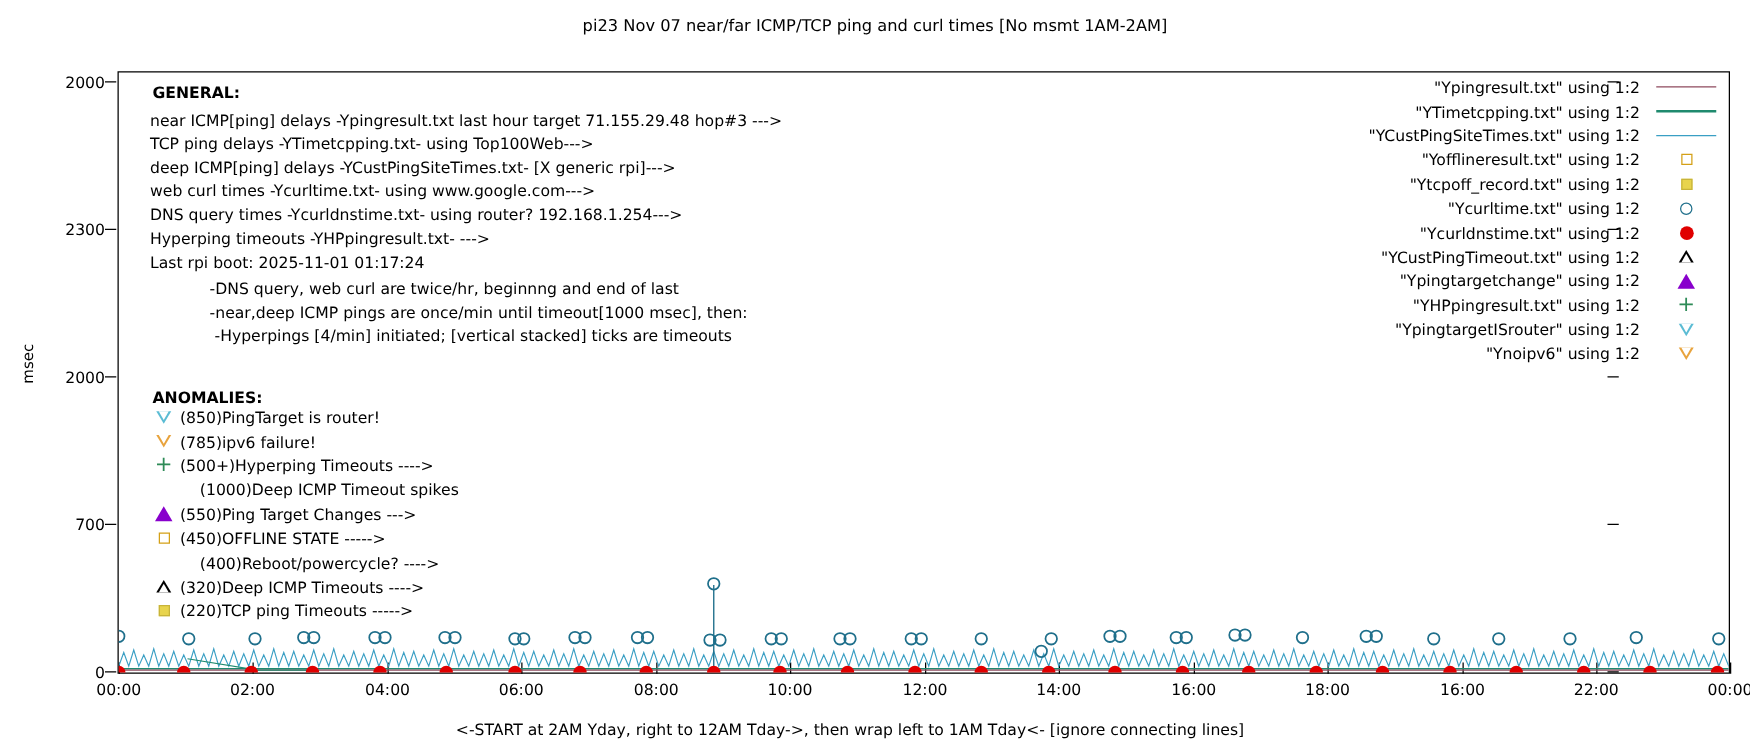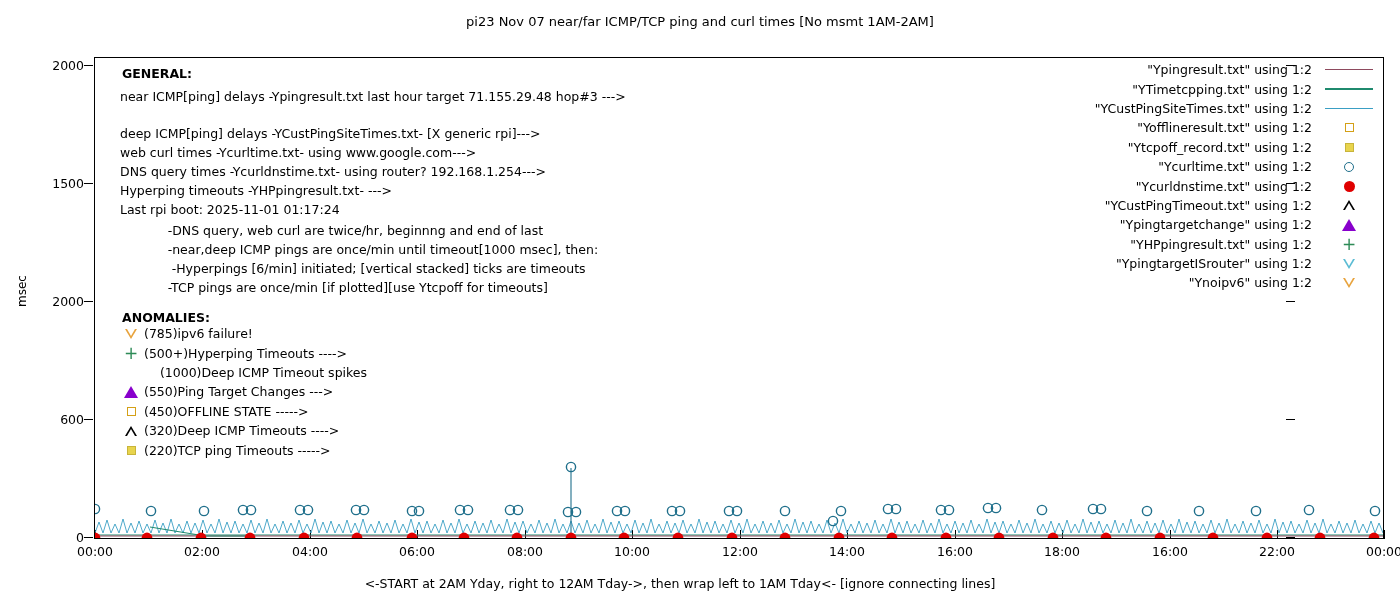--- a/index.html
+++ b/index.html
@@ -107,23 +107,23 @@
 
 <div class="root">
 
   <div class="title">pi23 Nov 07  near/far ICMP/TCP ping and curl times [No msmt 1AM-2AM]</div>
 
   <div class="plot"></div>
 
   <div class="ylabel">msec</div>
 
   <div class="ytick" style="top:530px">0</div>
-  <div class="ytick" style="top:412px">600</div>
+  <div class="ytick" style="top:412px">700</div>
   <div class="ytick" style="top:294px">2000</div>
-  <div class="ytick" style="top:176px">1500</div>
+  <div class="ytick" style="top:176px">2300</div>
   <div class="ytick" style="top:58px">2000</div>
 
   <div class="ytickmark" style="top:537px"></div>
   <div class="ytickmark" style="top:419px"></div>
   <div class="ytickmark" style="top:301px"></div>
   <div class="ytickmark" style="top:183px"></div>
   <div class="ytickmark" style="top:65px"></div>
 
   <div class="ytickmark inner" style="top:537px"></div>
   <div class="ytickmark inner" style="top:419px"></div>
@@ -247,33 +247,39 @@
         <circle cx="1213" cy="538" r="5.4"></circle>
         <circle cx="1267" cy="538" r="5.4"></circle>
         <circle cx="1320" cy="538" r="5.4"></circle>
         <circle cx="1374" cy="538" r="5.4"></circle>
       </g>
     </g>
   </svg>
 
   <div class="ann bold" style="left:122px;top:64px">GENERAL:</div>
   <div class="ann" style="left:120px;top:87px">near ICMP[ping] delays -Ypingresult.txt last hour target 71.155.29.48 hop#3 ---&gt;</div>
+  <div class="ann" style="left:120px;top:105px">TCP ping delays -YTimetcpping.txt- using Top100Web---&gt;</div>
   <div class="ann" style="left:120px;top:124px">deep ICMP[ping] delays -YCustPingSiteTimes.txt- [X generic rpi]---&gt;</div>
   <div class="ann" style="left:120px;top:143px">web curl times -Ycurltime.txt- using www.google.com---&gt;</div>
   <div class="ann" style="left:120px;top:162px">DNS query times -Ycurldnstime.txt- using router? 192.168.1.254---&gt;</div>
   <div class="ann" style="left:120px;top:181px">Hyperping timeouts -YHPpingresult.txt- ---&gt;</div>
   <div class="ann" style="left:120px;top:200px">Last rpi boot: 2025-11-01 01:17:24</div>
   <div class="ann" style="left:120px;top:221px">            -DNS query, web curl are twice/hr, beginnng and end of last</div>
   <div class="ann" style="left:120px;top:240px">            -near,deep ICMP pings are once/min until timeout[1000 msec], then:</div>
-  <div class="ann" style="left:120px;top:259px">             -Hyperpings [6/min] initiated; [vertical stacked] ticks are timeouts</div>
-  <div class="ann" style="left:120px;top:278px">            -TCP pings are once/min [if plotted][use Ytcpoff for timeouts]</div>
+  <div class="ann" style="left:120px;top:259px">             -Hyperpings [4/min] initiated; [vertical stacked] ticks are timeouts</div>
 
   <div class="ann bold" style="left:122px;top:308px">ANOMALIES:</div>
 
   <div class="anom-list">
+    <div class="anom-row">
+      <span class="anom-key">
+          <span class="gl tri-dn-open"></span>
+        </span>
+      <span class="anom-text">(850)PingTarget is router!</span>
+    </div>
     <div class="anom-row">
       <span class="anom-key">
           <span class="gl tri-dn-orange"></span>
         </span>
       <span class="anom-text">(785)ipv6 failure!</span>
     </div>
     <div class="anom-row">
       <span class="anom-key">
           <span class="plus">+</span>
         </span>
@@ -289,20 +295,24 @@
         </span>
       <span class="anom-text">(550)Ping Target Changes ---&gt;</span>
     </div>
     <div class="anom-row">
       <span class="anom-key">
           <span class="gl sq-open"></span>
         </span>
       <span class="anom-text">(450)OFFLINE STATE -----&gt;</span>
     </div>
     <div class="anom-row">
+      <span class="anom-key"></span>
+      <span class="anom-text">    (400)Reboot/powercycle? ----&gt;</span>
+    </div>
+    <div class="anom-row">
       <span class="anom-key">
           <span class="gl tri-up-open"></span>
         </span>
       <span class="anom-text">(320)Deep ICMP Timeouts ----&gt;</span>
     </div>
     <div class="anom-row">
       <span class="anom-key">
           <span class="gl sq-fill"></span>
         </span>
       <span class="anom-text">(220)TCP ping Timeouts -----&gt;</span>

